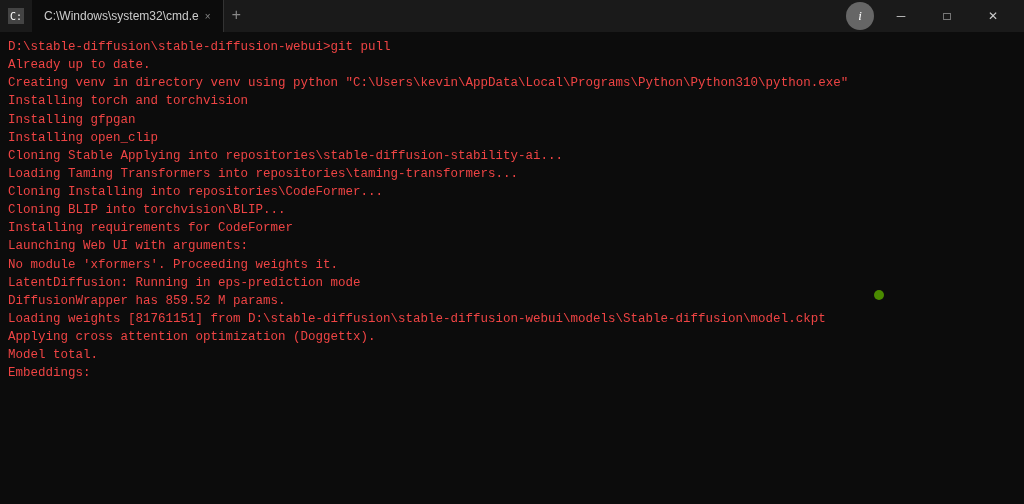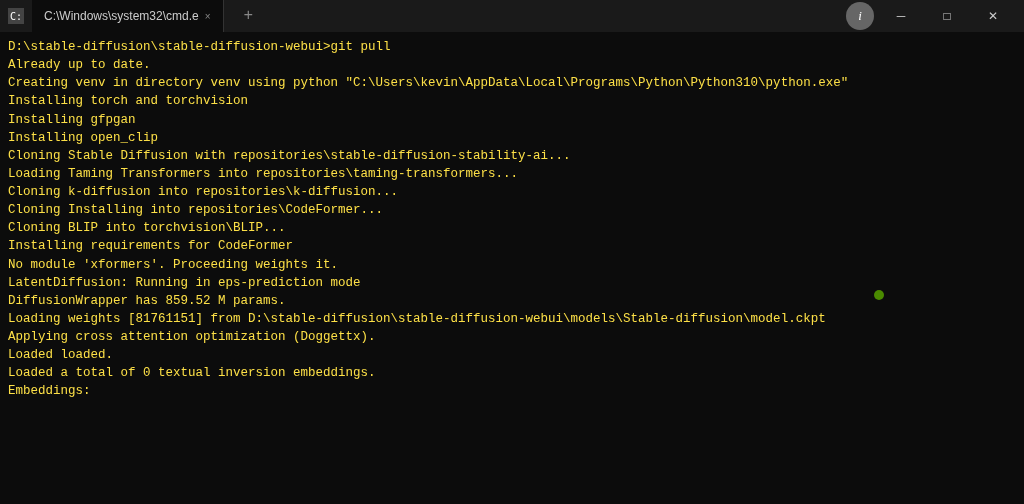--- a/index.html
+++ b/index.html
@@ -33,21 +33,21 @@
     .title-bar-icon {
       width: 16px;
       height: 16px;
       background: #444;
       flex-shrink: 0;
     }
 
     .title-bar-tabs {
       display: flex;
       align-items: center;
-      gap: 12px;
+      gap: 0;
       height: 100%;
     }
 
     .tab {
       display: flex;
       align-items: center;
       background: #0c0c0c;
       color: #cccccc;
       font-size: 12px;
       font-family: 'Segoe UI', sans-serif;
@@ -102,21 +102,21 @@
       font-style: italic;
       font-family: serif;
       cursor: pointer;
       flex-shrink: 0;
       margin-right: 4px;
     }
 
     .terminal-content {
       flex: 1;
       padding: 6px 8px;
-      color: #fde047;
+      color: #ef4444;
       font-size: 12.5px;
       line-height: 1.45;
       overflow: hidden;
       position: relative;
     }
 
     .terminal-line {
       white-space: pre-wrap;
       word-break: break-all;
     }
@@ -164,30 +164,29 @@
   <div class="terminal-content">
     <div class="cursor-dot"></div>
     <div id="terminal-lines">
         <div class="terminal-line"></div>
         <div class="terminal-line">D:\stable-diffusion\stable-diffusion-webui&gt;git pull</div>
         <div class="terminal-line">Already up to date.</div>
         <div class="terminal-line">Creating venv in directory venv using python "C:\Users\kevin\AppData\Local\Programs\Python\Python310\python.exe"</div>
         <div class="terminal-line">Installing torch and torchvision</div>
         <div class="terminal-line">Installing gfpgan</div>
         <div class="terminal-line">Installing open_clip</div>
-        <div class="terminal-line">Cloning Stable Diffusion with repositories\stable-diffusion-stability-ai...</div>
+        <div class="terminal-line">Cloning Stable Applying into repositories\stable-diffusion-stability-ai...</div>
         <div class="terminal-line">Loading Taming Transformers into repositories\taming-transformers...</div>
-        <div class="terminal-line">Cloning k-diffusion into repositories\k-diffusion...</div>
         <div class="terminal-line">Cloning Installing into repositories\CodeFormer...</div>
         <div class="terminal-line">Cloning BLIP into torchvision\BLIP...</div>
         <div class="terminal-line">Installing requirements for CodeFormer</div>
+        <div class="terminal-line">Launching Web UI with arguments:</div>
         <div class="terminal-line">No module 'xformers'. Proceeding weights it.</div>
         <div class="terminal-line">LatentDiffusion: Running in eps-prediction mode</div>
         <div class="terminal-line">DiffusionWrapper has 859.52 M params.</div>
         <div class="terminal-line">Loading weights [81761151] from D:\stable-diffusion\stable-diffusion-webui\models\Stable-diffusion\model.ckpt</div>
         <div class="terminal-line">Applying cross attention optimization (Doggettx).</div>
-        <div class="terminal-line">Loaded loaded.</div>
-        <div class="terminal-line">Loaded a total of 0 textual inversion embeddings.</div>
+        <div class="terminal-line">Model total.</div>
         <div class="terminal-line">Embeddings:</div>
         <div class="terminal-line"></div>
       </div>
   </div>
 </div>
 
 </body></html>

